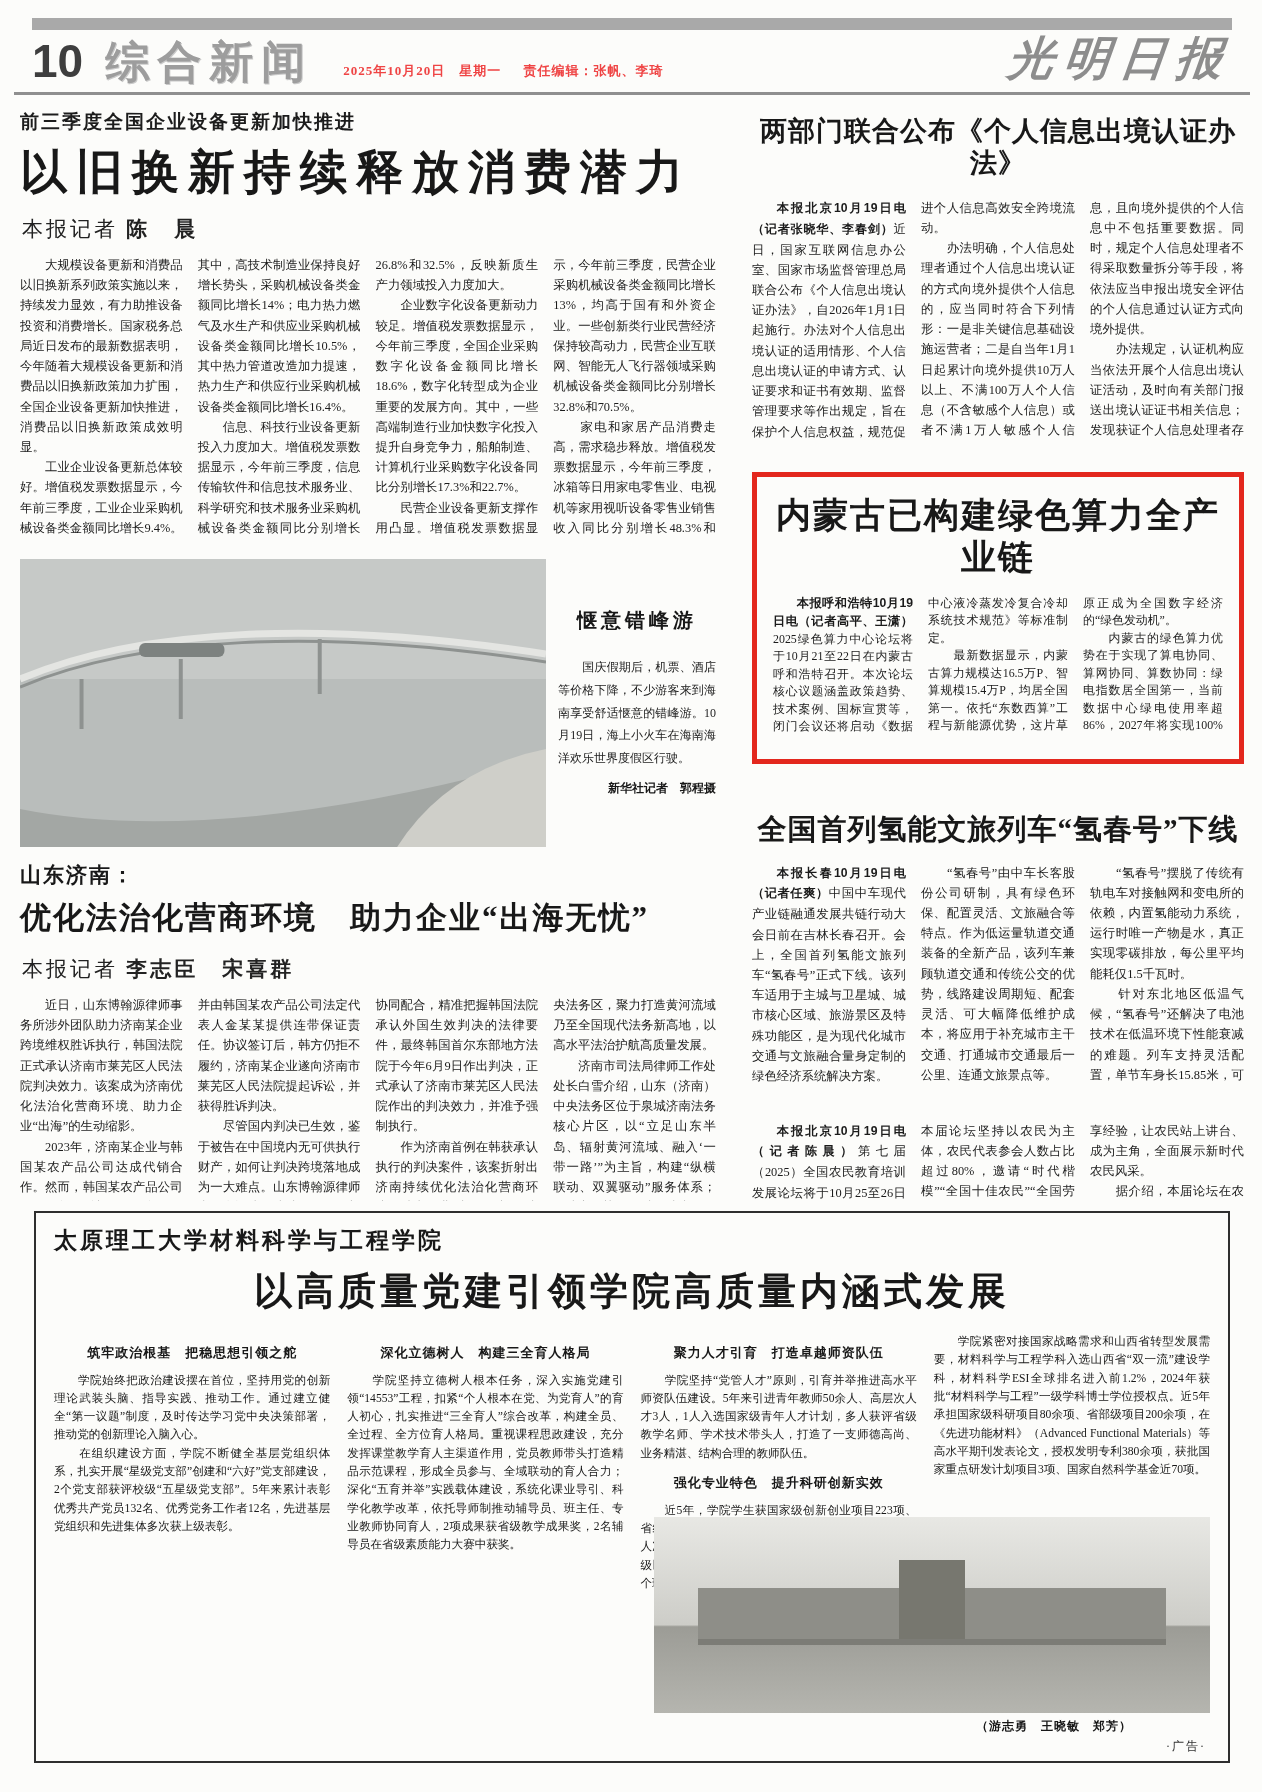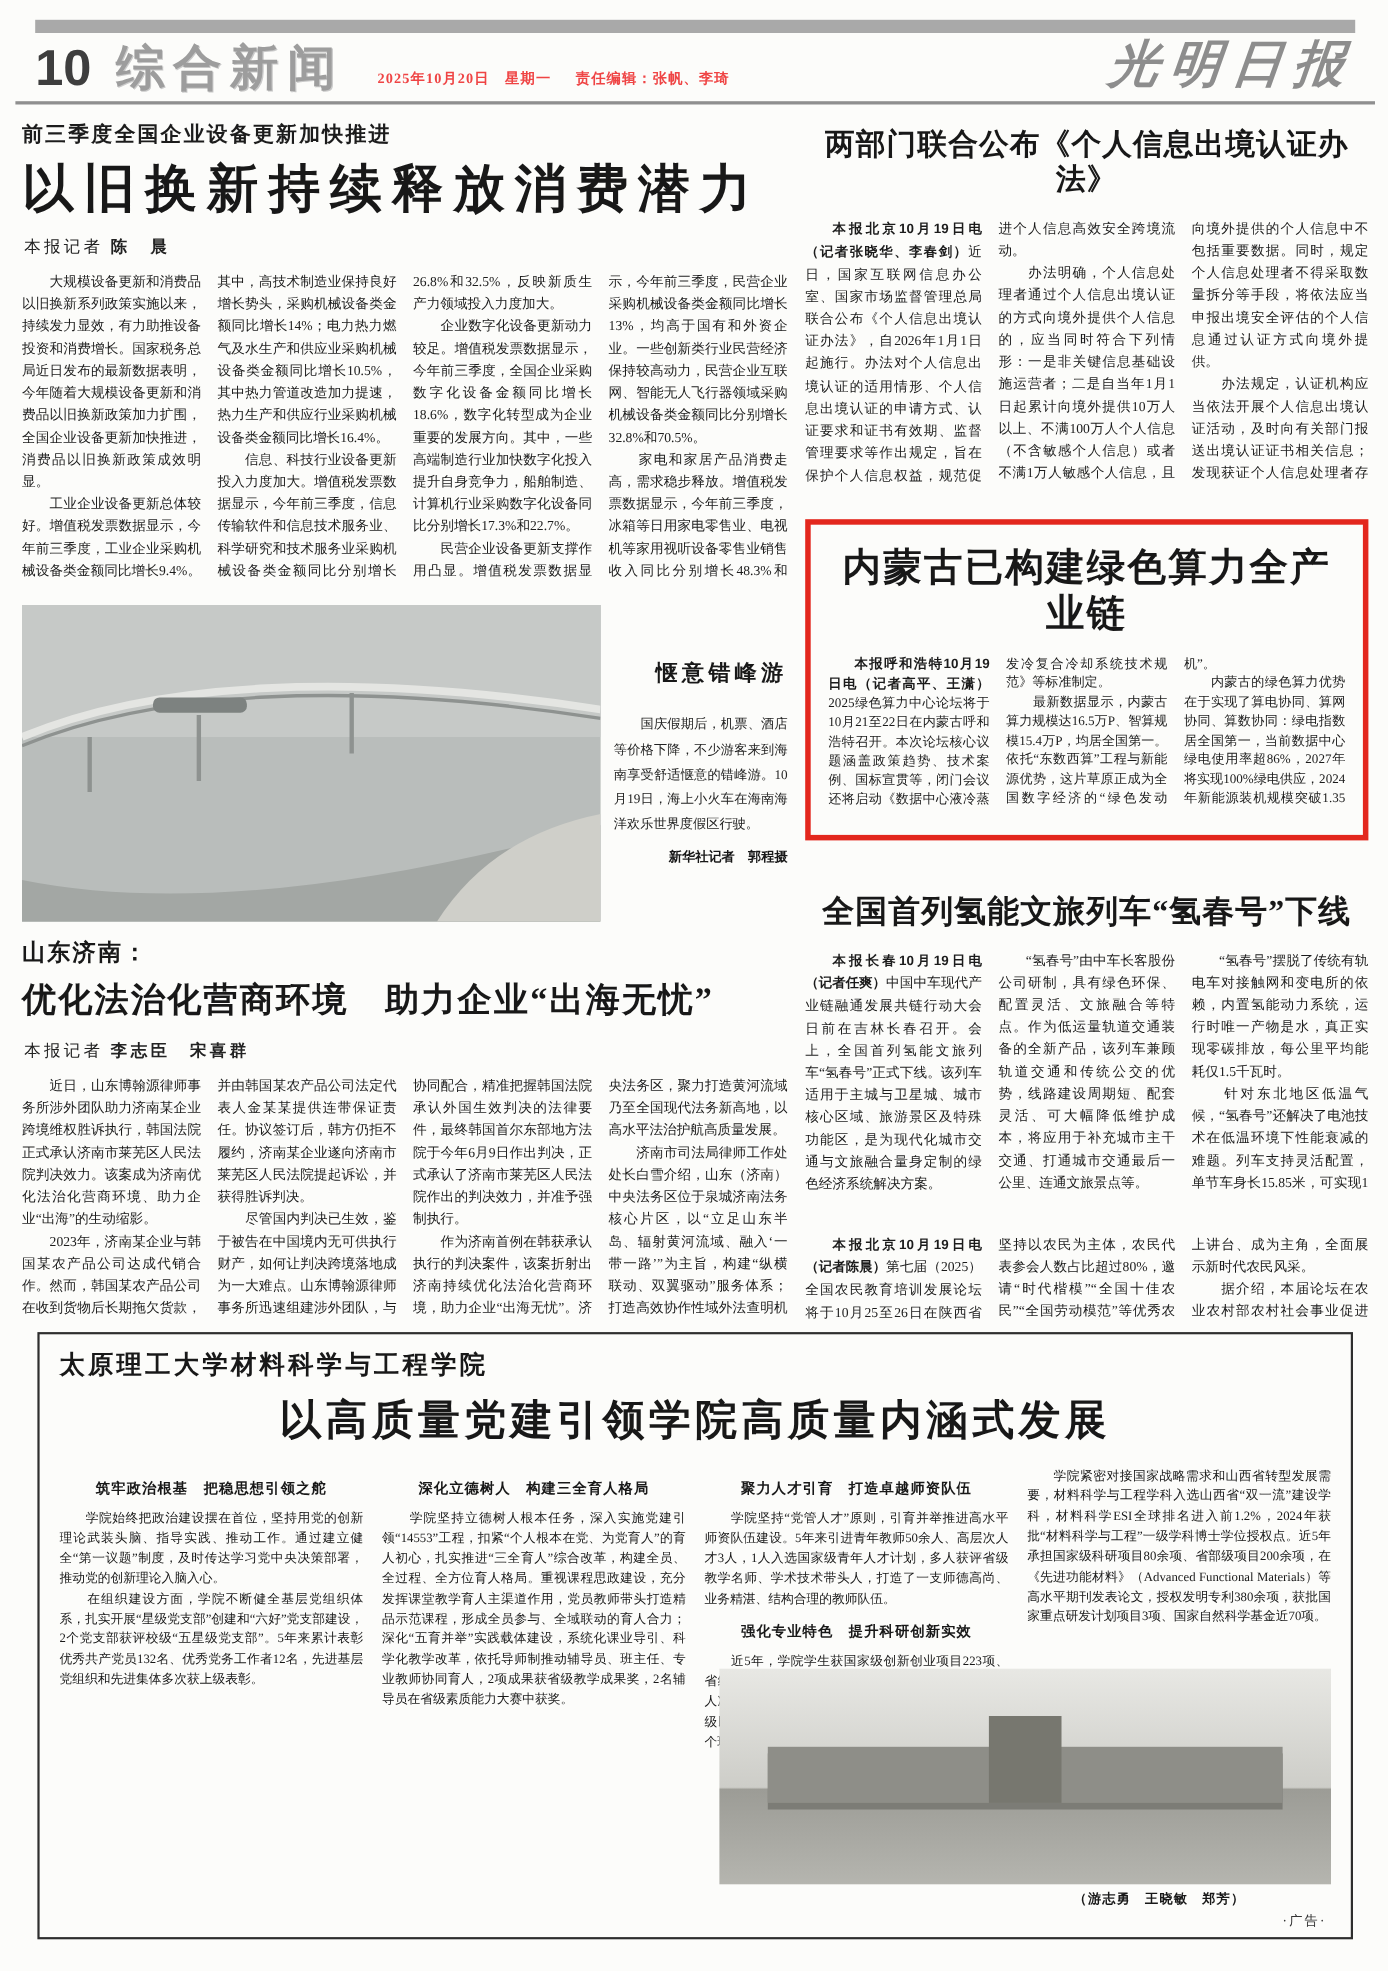--- a/index.html
+++ b/index.html
@@ -10,44 +10,44 @@
   
   .topbar { height:12px; background:#a9a9a9; margin:0 18px; }
   .masthead-row { display:flex; align-items:flex-end; padding:6px 18px 8px 18px; border-bottom:3px solid #8f8f8f; }
   .page-num { font-family:"Liberation Sans","DejaVu Sans",sans-serif; font-size:46px; font-weight:700; color:#3e3e3e; line-height:1; }
   .section-title { font-family:"Liberation Sans","DejaVu Sans",sans-serif; font-size:44px; font-weight:900; color:#9d9d9d; letter-spacing:8px; line-height:1; margin-left:22px; text-shadow:1px 1px 0 #c9c9c9; }
   .date-line { font-size:13px; font-weight:700; color:#ef4444; margin-left:30px; padding-bottom:4px; letter-spacing:1px; }
   .date-line span { margin-right:18px; }
   .masthead { margin-left:auto; font-size:46px; font-weight:700; font-style:italic; color:#8d8d8d; letter-spacing:10px; transform:skewX(-6deg); line-height:1; padding-bottom:2px; }
 
   
-  .main { display:flex; gap:16px; padding:14px 6px 0 6px; height:1106px; overflow:hidden; }
+  .main { display:flex; gap:36px; padding:14px 6px 0 6px; height:1106px; overflow:hidden; }
   .col-left { width:696px; flex:none; }
   .col-right { flex:1; min-width:0; }
 
   .kicker { font-size:19px; font-weight:700; letter-spacing:2px; color:#1c1c1c; }
   .headline-a { font-size:47px; font-weight:900; letter-spacing:9px; line-height:1.15; margin-top:10px; white-space:nowrap; }
-  .byline { font-size:15px; letter-spacing:3px; margin:16px 0 12px 2px; color:#222; }
+  .byline { font-size:21px; letter-spacing:3px; margin:16px 0 12px 2px; color:#222; }
   .byline b { font-weight:700; }
 
   .body-text { font-size:12.4px; line-height:1.63; text-align:justify; color:#1b1b1b; overflow:hidden; column-fill:auto; }
   .cols4 { column-count:4; column-gap:15px; }
   .cols3 { column-count:3; column-gap:15px; }
   .paras { white-space:pre-line; text-align:justify; }
   .lead { text-indent:2em; }
   .lead .dateline { font-weight:700; font-family:"Liberation Sans","DejaVu Sans",sans-serif; font-size:12.2px; }
 
   .a-body { height:296px; }
 
   
   .photo-band { display:flex; gap:12px; height:288px; margin-top:8px; }
   .news-photo { flex:1; position:relative; overflow:hidden; background:linear-gradient(165deg,#cfd2d0 0%,#aeb3b2 35%,#bfc3c1 60%,#d8dad6 100%); }
   .news-photo svg { width:100%; height:100%; display:block; }
   .caption-col { width:158px; flex:none; padding-top:48px; }
-  .caption-title { font-size:20px; font-weight:900; text-align:right; letter-spacing:4px; margin-bottom:22px; }
+  .caption-title { font-size:20px; font-weight:900; text-align:center; letter-spacing:4px; margin-bottom:22px; }
   .caption-text { font-size:12px; line-height:1.9; text-align:justify; white-space:pre-line; font-style:normal; color:#222; }
   .caption-credit { font-size:12px; text-align:right; margin-top:10px; font-weight:700; }
 
   
   .art-f { margin-top:14px; }
   .kicker-f { font-size:21px; font-weight:700; letter-spacing:2px; }
   .headline-f { font-size:31px; font-weight:900; letter-spacing:2px; margin-top:8px; white-space:nowrap; }
   .f-body { height:246px; margin-top:6px; }
 
   

